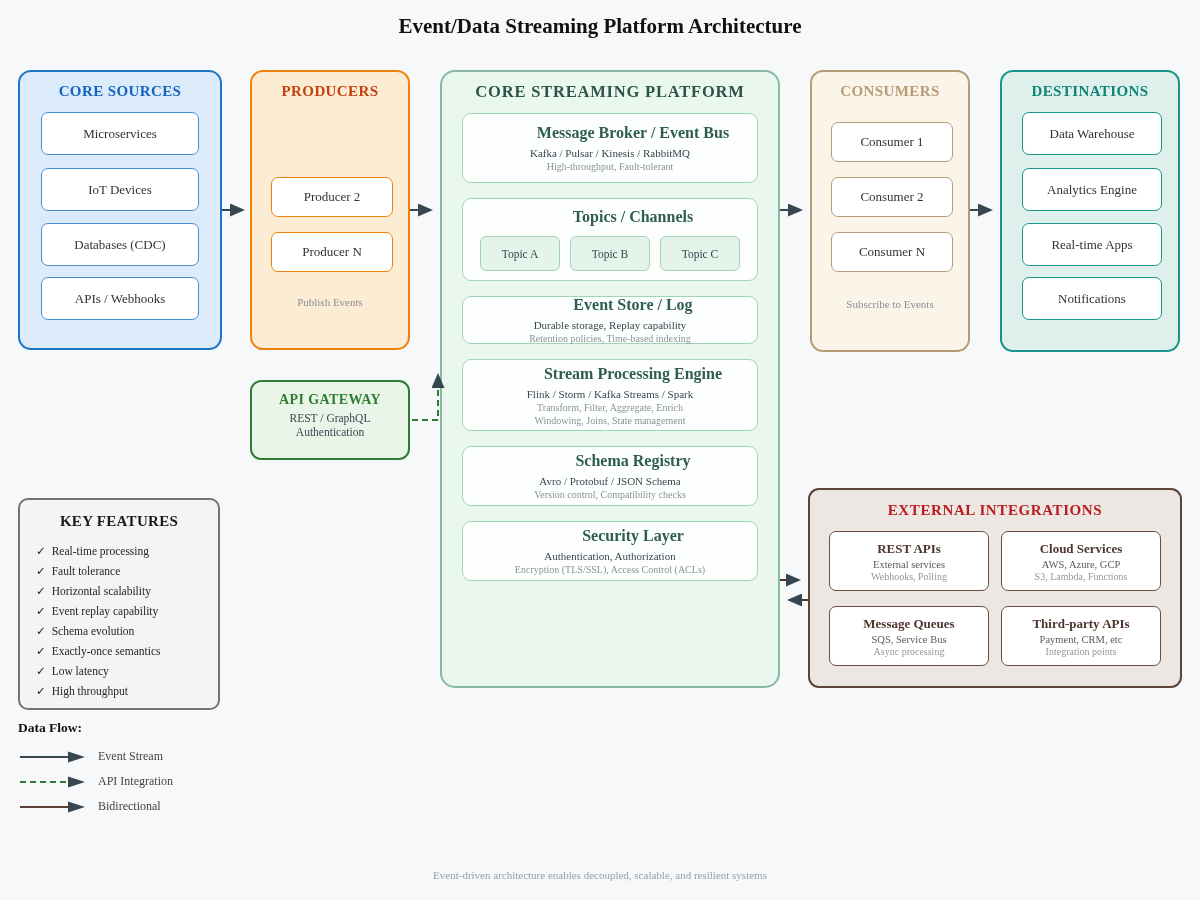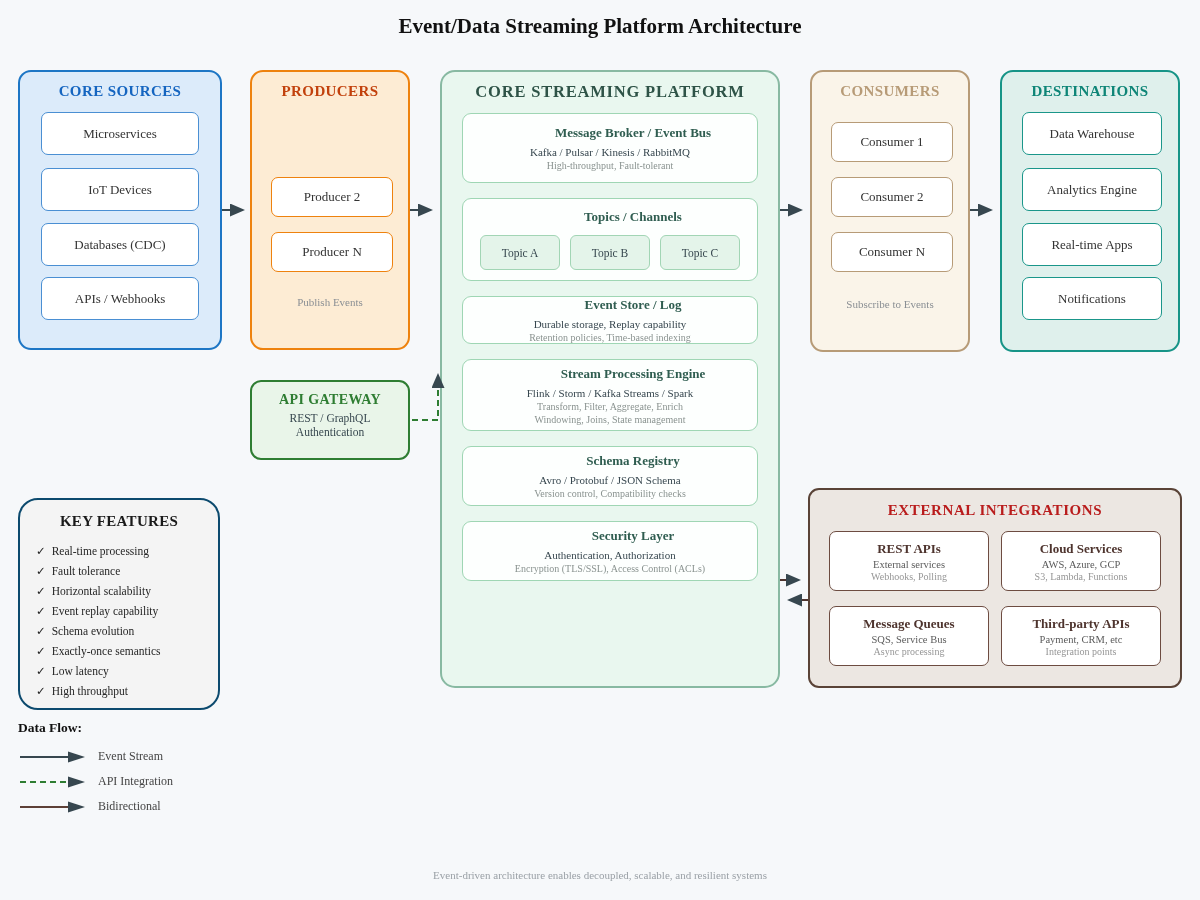--- a/index.html
+++ b/index.html
@@ -32,21 +32,21 @@
   .producers .item-box { border: 1.5px solid #ee820e; }
   .consumers .item-box { border: 1.5px solid #b79b77; }
   .panel-note { position: absolute; top: 224px; left: 0; width: 100%; text-align: center; font-size: 11px; color: #8a8f94; }
 
   
   .core { left: 440px; top: 70px; width: 340px; height: 618px; background: #e9f7ef; border: 2.5px solid #88b9a2; border-radius: 15px; }
   .core-title { text-align: center; font-weight: bold; font-size: 16.5px; letter-spacing: .8px; color: #2e5347; padding-top: 10px; }
   .core-body { display: flex; flex-direction: column; gap: 15px; padding: 11px 20px 0 20px; }
   .core-section { background: #fdfffe; border: 1.5px solid #9fd6b4; border-radius: 9px;
     display: flex; flex-direction: column; align-items: center; justify-content: center; padding: 6px 4px; }
-  .core-section .sec-title { font-weight: bold; font-size: 13px; color: #2f5d50; margin-bottom: 3px; margin-left: 46px; }
+  .core-section .sec-title { font-weight: bold; font-size: 16px; color: #2f5d50; margin-bottom: 3px; margin-left: 46px; }
   .sec-line1 { font-size: 11px; color: #37474f; margin-top: 2px; }
   .sec-line2 { font-size: 10px; color: #8a9390; margin-top: 2px; }
   .sec-mb  { height: 70px; }
   .sec-topics { height: 83px; }
   .sec-es  { height: 48px; }
   .sec-spe { height: 72px; }
   .sec-sr  { height: 60px; }
   .sec-sl  { height: 60px; }
   .sec-mon { height: 65px; }
   .topic-row { display: flex; gap: 10px; margin-top: 7px; }
@@ -71,21 +71,21 @@
   .external .panel-title { color: #b91c1c; letter-spacing: .6px; padding-top: 12px; }
   .ext-grid { display: grid; grid-template-columns: 160px 160px; grid-column-gap: 12px; grid-row-gap: 15px;
     justify-content: center; margin-top: 12px; }
   .ext-card { background: #fff; border: 1.5px solid #6d4c41; border-radius: 7px; height: 60px;
     display: flex; flex-direction: column; align-items: center; justify-content: center; }
   .ext-card .ext-title { font-weight: bold; font-size: 13px; color: #4e342e; }
   .ext-line1 { font-size: 10.5px; color: #5a5a5a; margin-top: 2px; }
   .ext-line2 { font-size: 10px; color: #969696; margin-top: 1px; }
 
   
-  .features { left: 18px; top: 498px; width: 202px; height: 212px; background: #f4f4f4; border: 2px solid #0c4a6e; border-radius: 20px; }
+  .features { left: 18px; top: 498px; width: 202px; height: 212px; background: #f4f4f4; border: 2px solid #737373; border-radius: 10px; }
   .features .panel-title { color: #1a1a1a; letter-spacing: .3px; padding-top: 13px; }
   .feature-list { margin: 11px 0 0 16px; }
   .feature-item { font-size: 11.5px; color: #262626; height: 20px; display: flex; align-items: center; gap: 6px; }
 
   
   .legend { position: absolute; left: 18px; top: 720px; }
   .legend-title { font-size: 13.5px; font-weight: bold; color: #111; margin-bottom: 8px; }
   .legend-row { display: flex; align-items: center; gap: 8px; height: 25px; }
   .legend-label { font-size: 12px; color: #444; }
 

